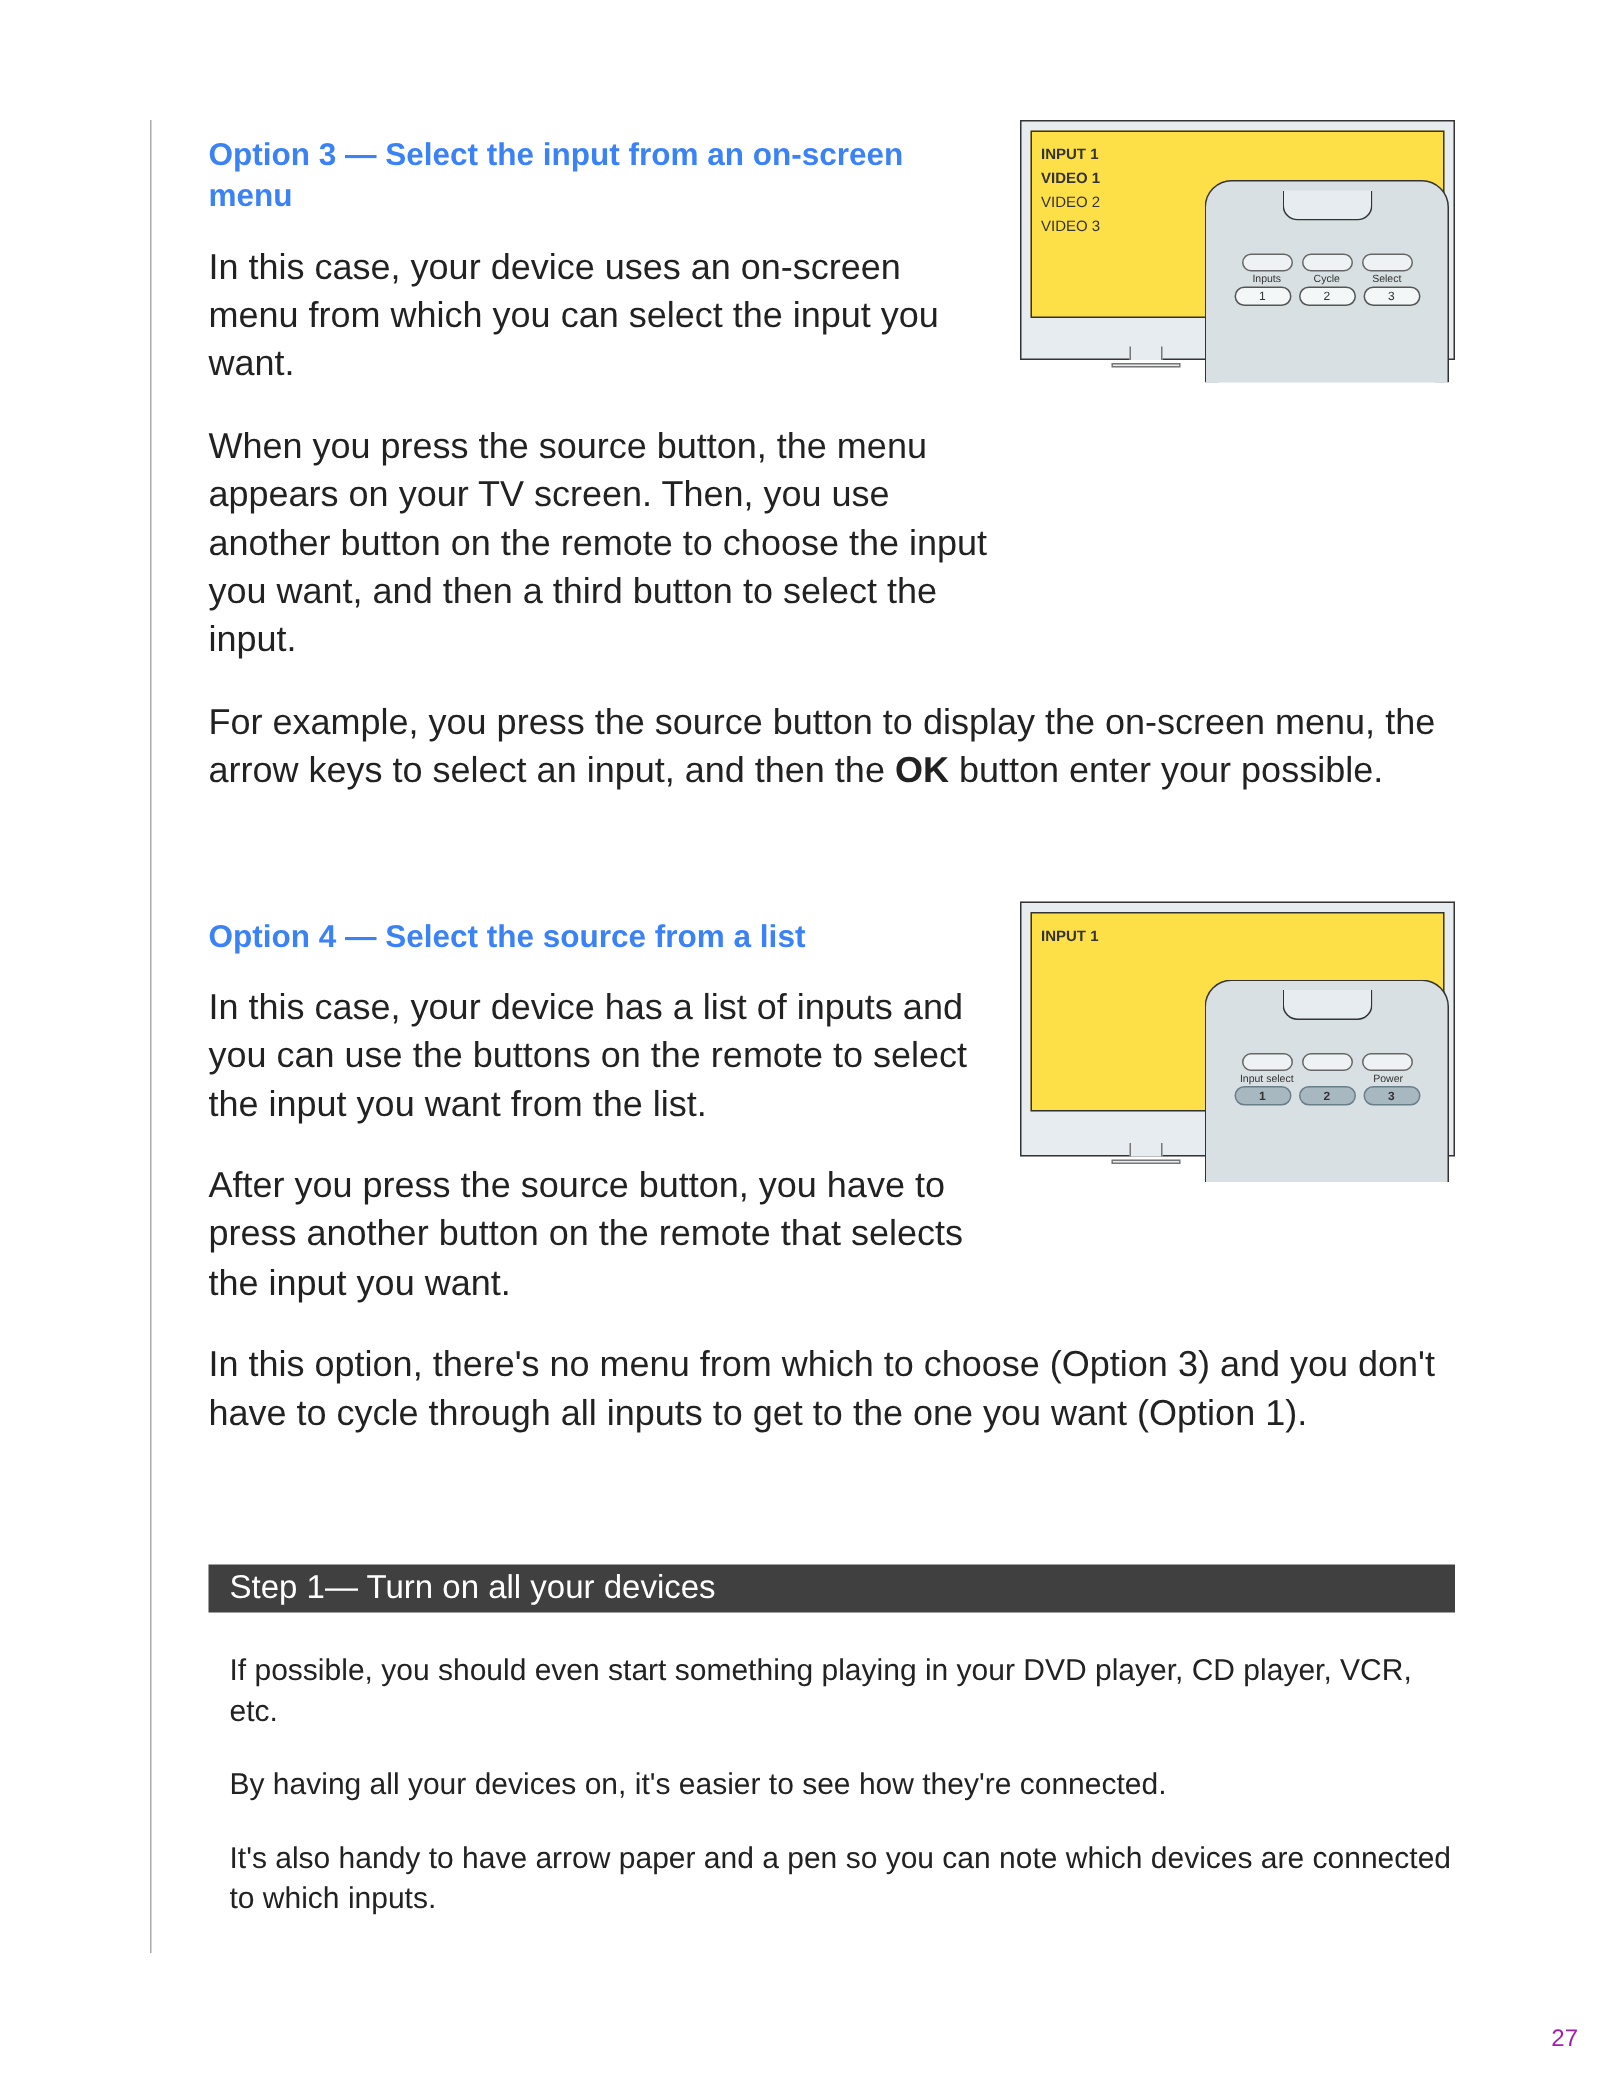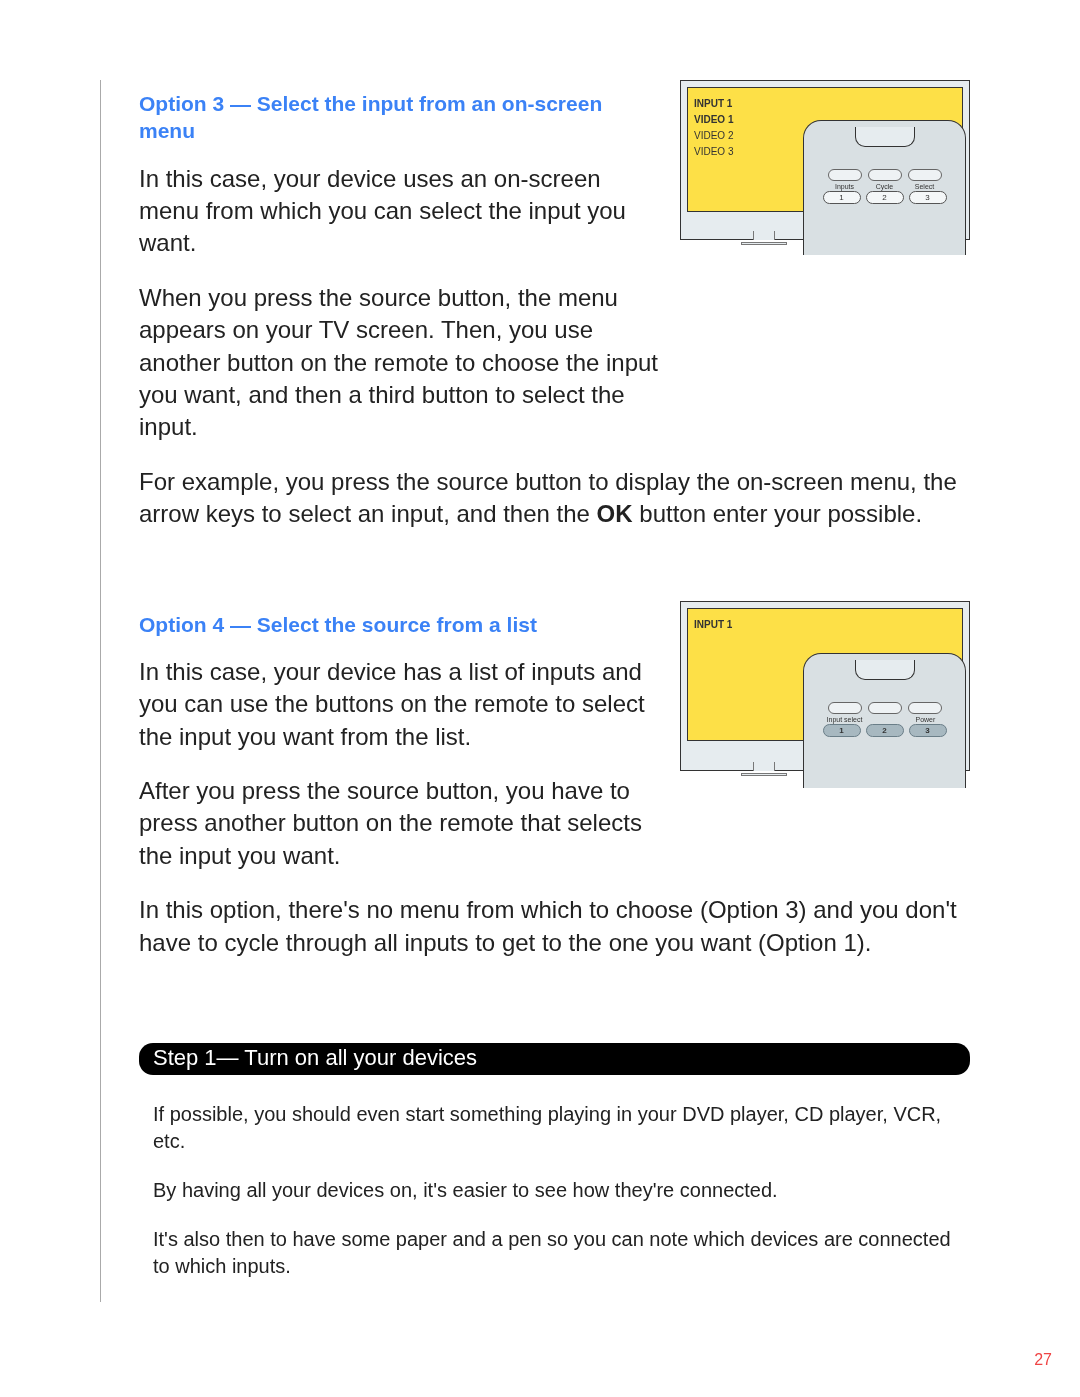--- a/index.html
+++ b/index.html
@@ -143,39 +143,38 @@
   .tv-stand-l { left: 62px; }
   .tv-neck {
     position:absolute;
     bottom:-1px; left:72px;
     width:22px; height:9px;
     border:1px solid #777; border-bottom:none;
     border-top:none;
     background:#e6ecef;
   }
   .step-header {
-    background: #000000;
+    background: #404040;
     color: #fff;
     font-size: 22px;
     padding: 2px 14px 4px 14px;
     margin: 84px 0 26px 0;
     font-weight: 400;
-    border-radius: 14px;
   }
   .step-content {
     padding-left: 14px;
   }
   .step-content .para { font-size: 20px; }
   .spacer { height: 48px; }
   .page-num {
     position: absolute;
     right: 28px;
     bottom: 28px;
     font-size: 16px;
-    color: #ef4444;
+    color: #a21caf;
   }
 </style>
 </head>
 <body>
 
 <div class="page">
   <div class="content">
 
     <div class="row">
       <div class="textcol">
@@ -267,19 +266,19 @@
         </div>
       </div>
     </div>
 
     <p class="para">In this option, there's no menu from which to choose (Option 3) and you don't have to cycle through all inputs to get to the one you want (Option 1).</p>
 
     <div class="step-header">Step 1— Turn on all your devices</div>
     <div class="step-content">
       <p class="para">If possible, you should even start something playing in your DVD player, CD player, VCR, etc.</p>
       <p class="para">By having all your devices on, it's easier to see how they're connected.</p>
-      <p class="para">It's also then to have some paper and a pen so you can note which devices are connected to which inputs.</p>
+      <p class="para">It's also handy to have arrow paper and a pen so you can note which devices are connected to which inputs.</p>
     </div>
 
   </div>
 </div>
 
 <div class="page-num">27</div>
 
 </body></html>

